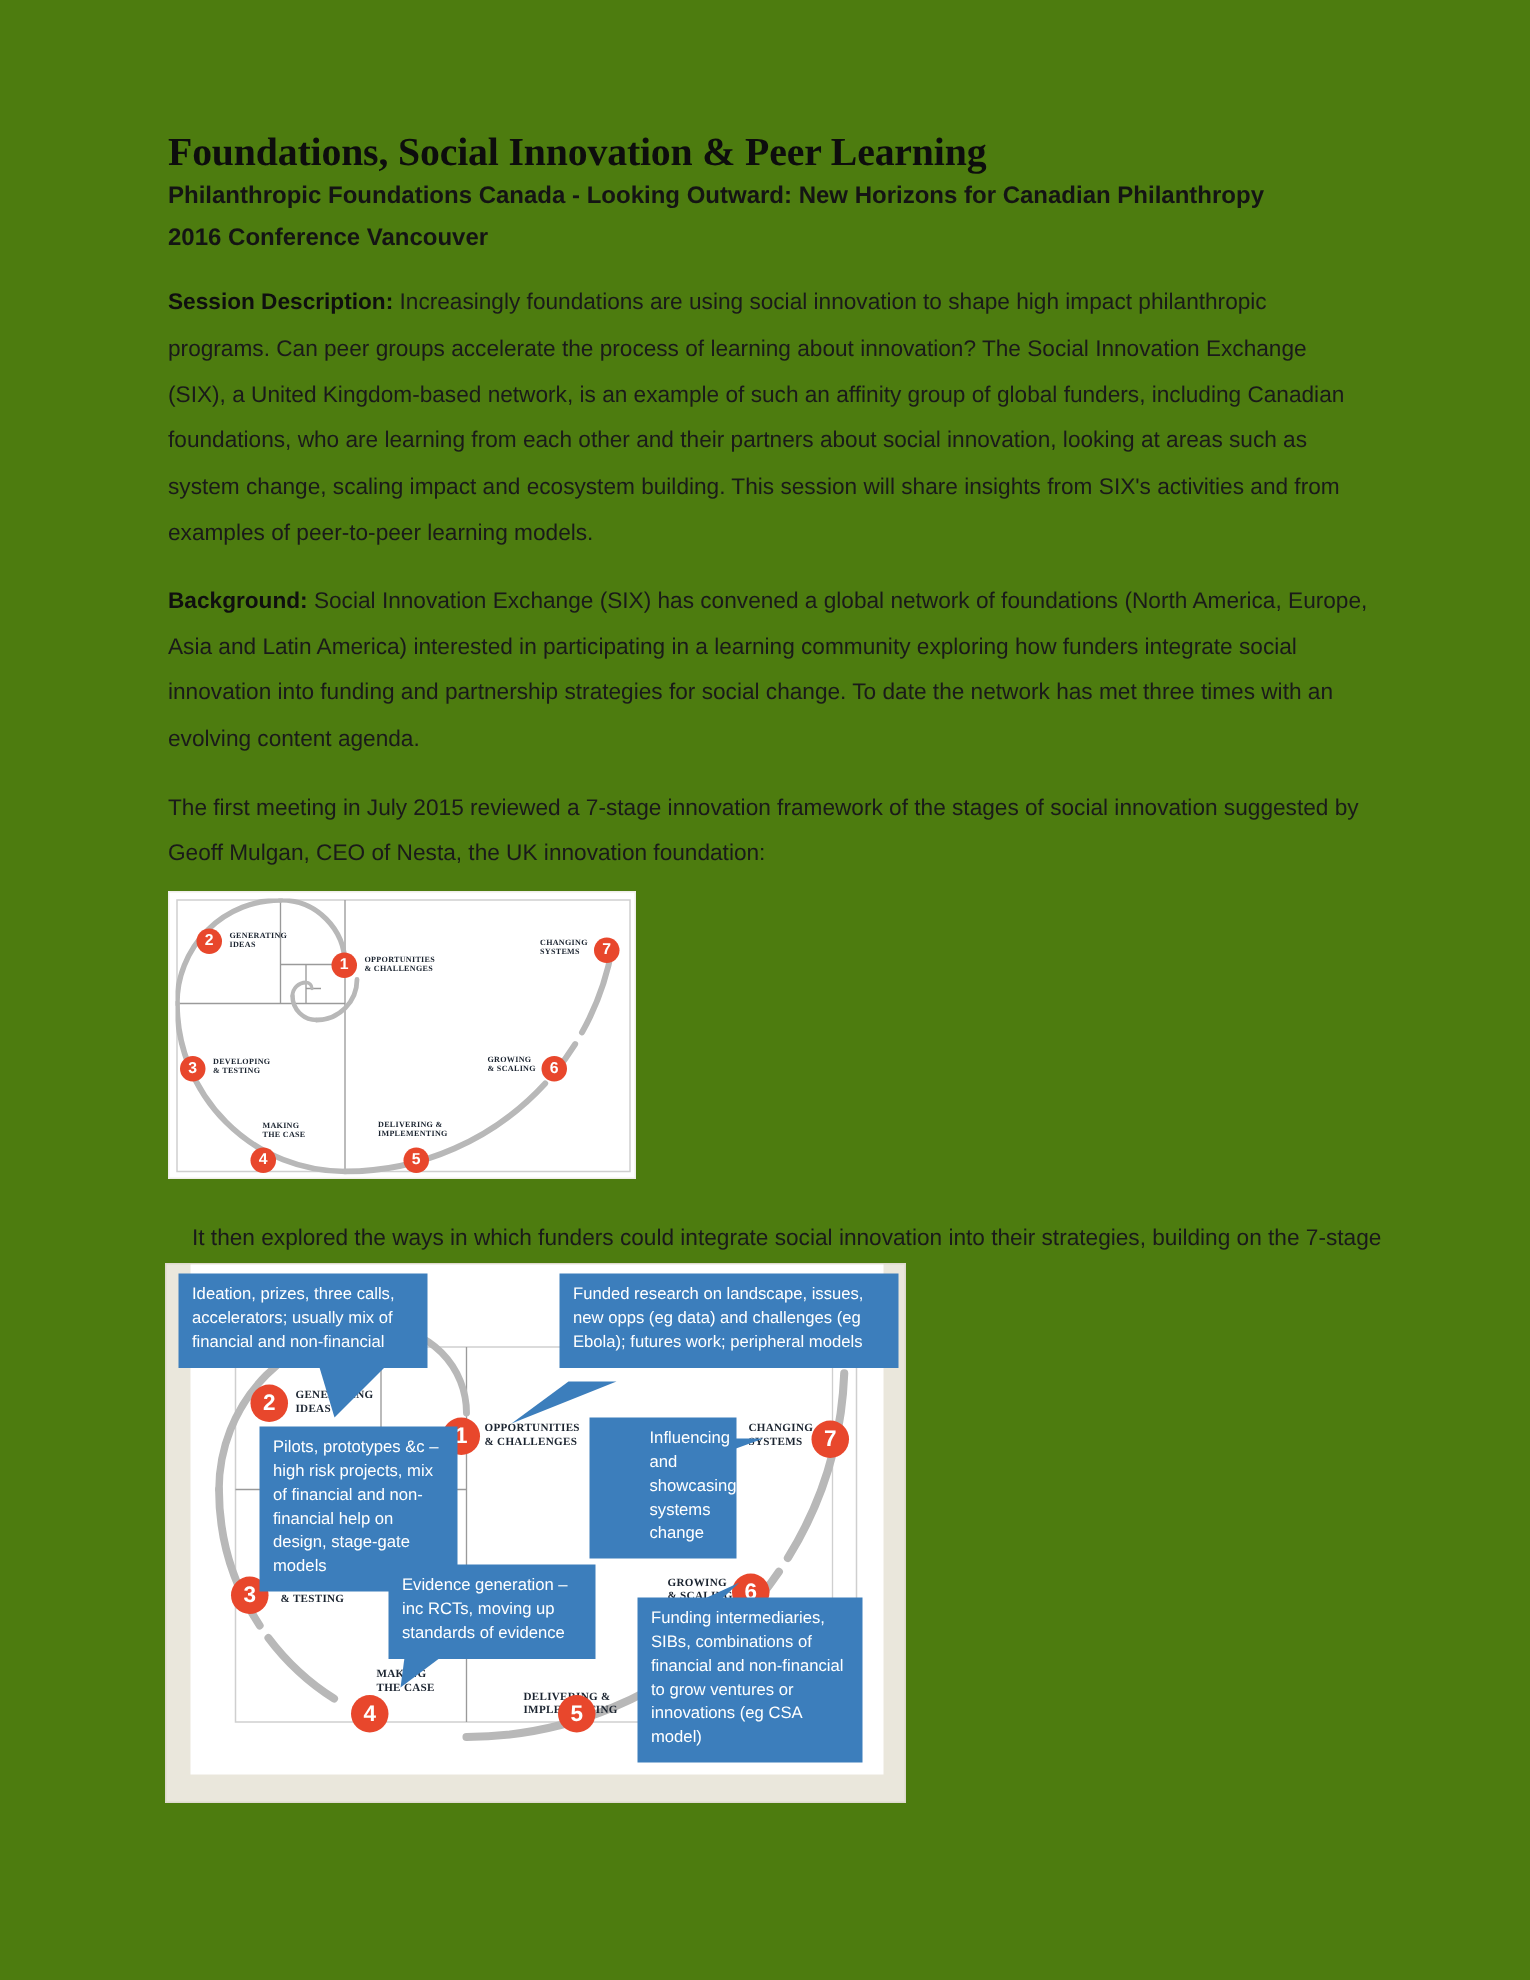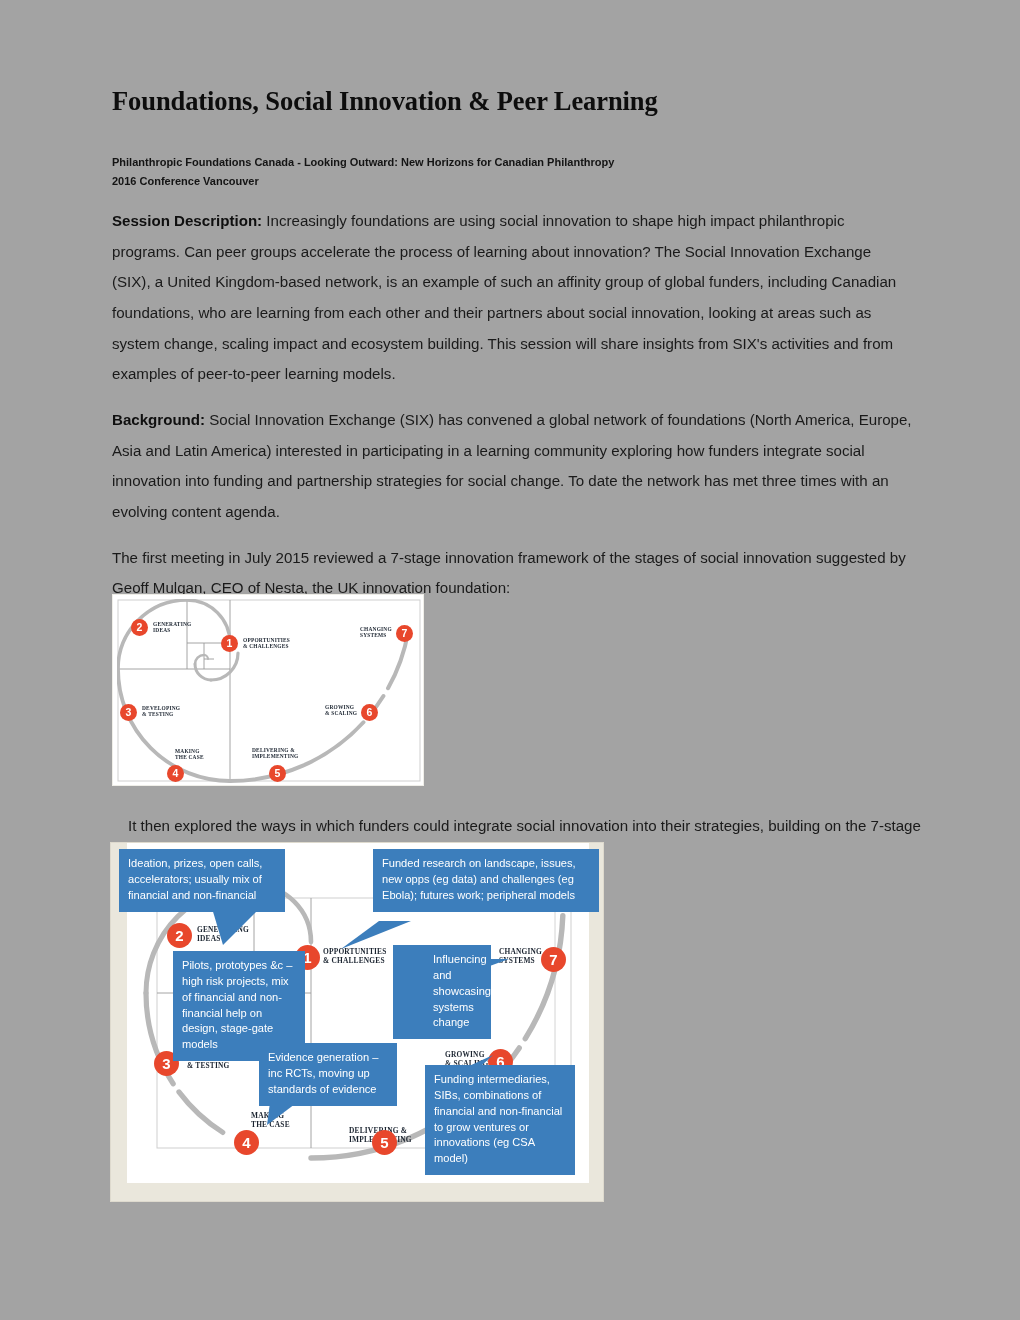--- a/index.html
+++ b/index.html
@@ -13,42 +13,41 @@
     font-family: "Liberation Sans", sans-serif;
     color: #111111;
     position: relative;
     overflow: hidden;
   }
   .page {
     position: absolute;
     left: 0; top: 0;
     width: 1020px;
     height: 1320px;
-    background: #a3a3a3;
+    background: #4d7c0f;
   }
   .content {
     position: absolute;
     left: 112px;
     top: 86px;
     width: 800px;
   }
 
   
   .doc-title {
     font-family: "Liberation Serif", serif;
     font-size: 26.5px;
     font-weight: bold;
     letter-spacing: -0.1px;
     color: #0d0d0d;
     margin: 0 0 0 0;
     line-height: 1.18;
   }
   .subtitle-block {
-    margin-top: 36px;
-    font-size: 11px;
+    font-size: 16px;
     font-weight: bold;
     line-height: 1.72;
     color: #141414;
   }
   .body-para {
     font-size: 15.1px;
     line-height: 2.03;
     color: #1a1a1a;
     text-align: left;
   }
@@ -273,21 +272,21 @@
 
     <svg class="callout-tail" viewBox="0 0 494 360" width="494" height="360" style="left:0;top:0;">
       <polygon points="100,62 152,62 112,102" fill="#3c7ebc"></polygon>
       <polygon points="268,78 300,78 230,106" fill="#3c7ebc"></polygon>
       <polygon points="68,185 112,185 66,212" fill="#3c7ebc"></polygon>
       <polygon points="378,116 398,116 365,128" fill="#3c7ebc"></polygon>
       <polygon points="160,252 196,252 156,282" fill="#3c7ebc"></polygon>
       <polygon points="330,236 356,236 382,212" fill="#3c7ebc"></polygon>
     </svg>
 
-    <div class="callout" style="left:8px;top:6px;width:166px;">Ideation, prizes, open calls, accelerators; usually mix of financial and non-financial</div>
+    <div class="callout" style="left:8px;top:6px;width:166px;">Ideation, prizes, three calls, accelerators; usually mix of financial and non-financial</div>
 
     <div class="callout" style="left:262px;top:6px;width:226px;">Funded research on landscape, issues, new opps (eg data) and challenges (eg Ebola); futures work; peripheral models</div>
 
     <div class="callout" style="left:62px;top:108px;width:132px;">Pilots, prototypes &amp;c – high risk projects,  mix of financial and non-financial help on design, stage-gate models</div>
 
     <div class="callout" style="left:282px;top:102px;width:98px;padding-left:40px;">Influencing and showcasing systems change</div>
 
     <div class="callout" style="left:314px;top:222px;width:150px;">Funding intermediaries, SIBs, combinations of financial and non-financial to grow ventures or innovations (eg CSA model)</div>
 
     <div class="callout" style="left:148px;top:200px;width:138px;">Evidence generation – inc RCTs, moving up standards of evidence</div>

